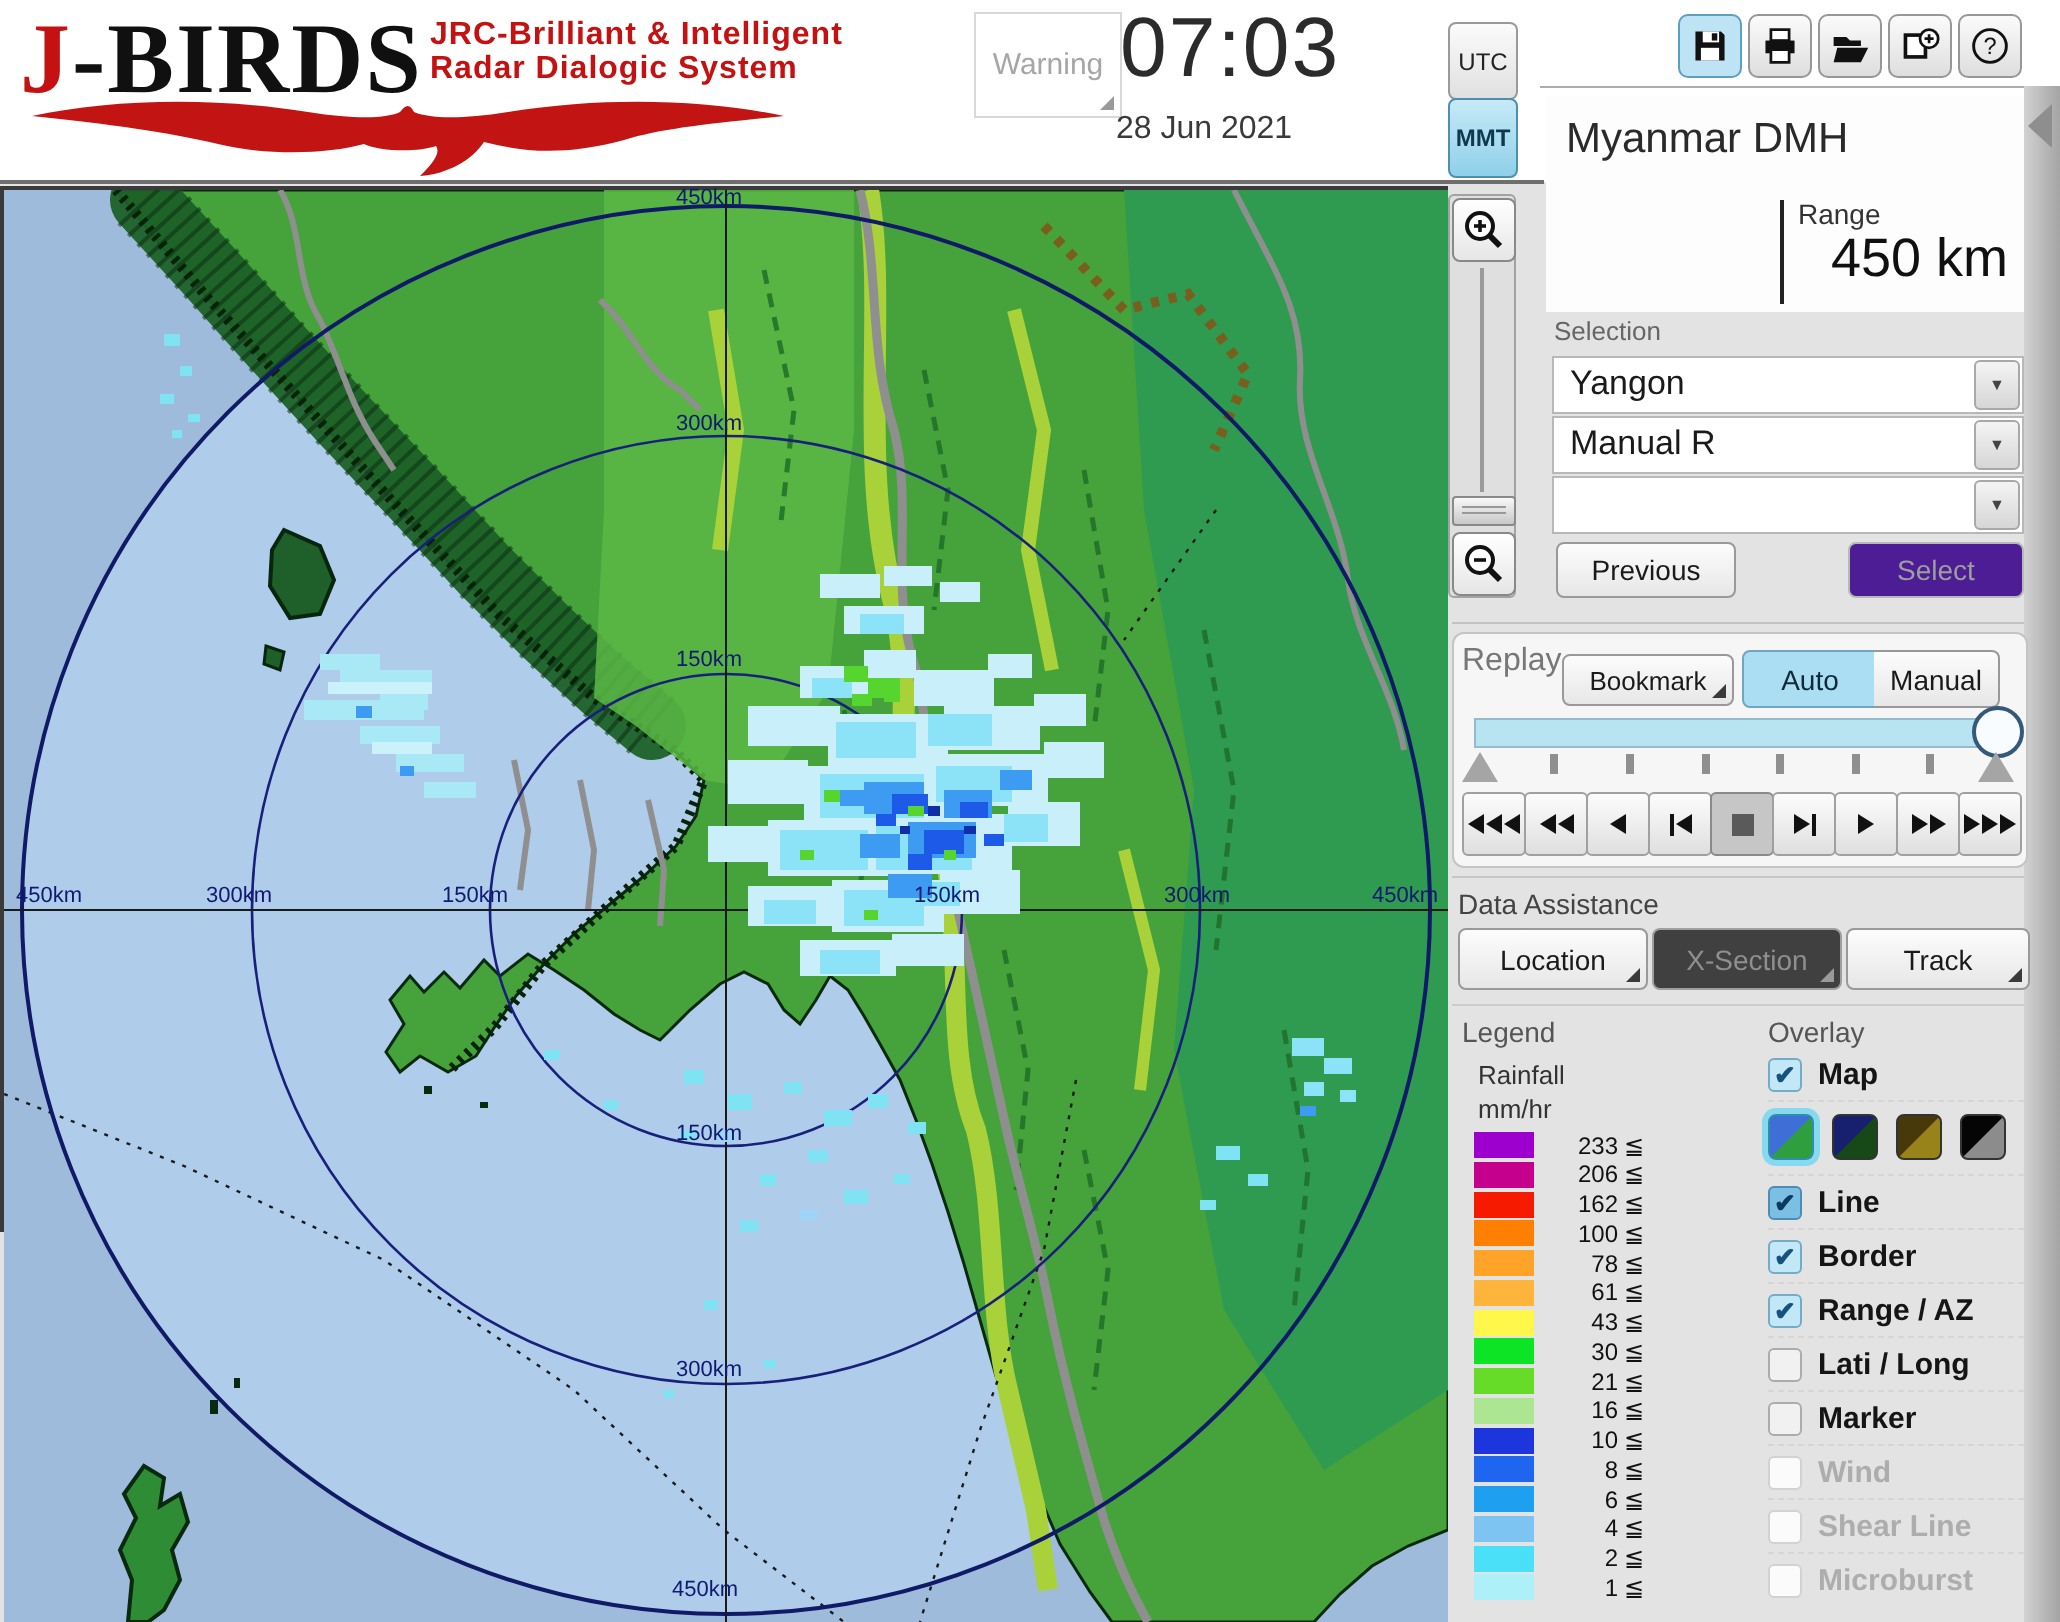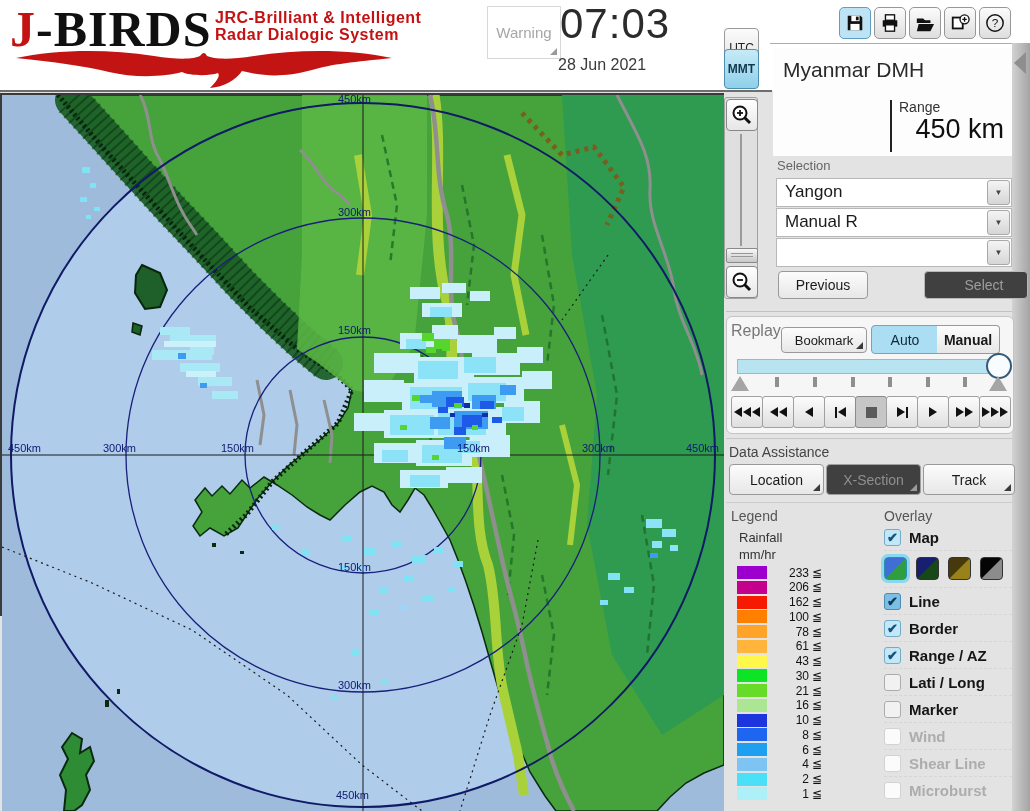--- a/index.html
+++ b/index.html
@@ -19,21 +19,21 @@
   #warning-btn{left:487px;top:6px;width:72px;height:51px;background:#FFF;border:1px solid #D8D8D8;
       color:#A6A6A6;font-size:15px;display:flex;align-items:center;justify-content:center;}
   .fold{position:absolute;right:3px;bottom:3px;width:0;height:0;
         border-left:7px solid transparent;border-bottom:7px solid #9A9A9A;}
   .fold.dark{border-bottom-color:#3A3A3A;}
   #clock-time{left:560px;top:0px;width:152px;font-size:42px;color:#2B2B2B;letter-spacing:1px;}
   #clock-date{left:558px;top:56px;width:160px;font-size:16px;color:#3A3A3A;}
   .tzbtn{width:33px;height:37px;border:1px solid #9A9A9A;border-radius:4px;
          display:flex;align-items:center;justify-content:center;font-size:12px;color:#222;
          background:linear-gradient(#FBFBFB,#E0E0E0);}
-  #utc-btn{left:724px;top:11px;margin-top:17px;}
+  #utc-btn{left:724px;top:11px;}
   #mmt-btn{left:724px;top:49px;height:38px;background:linear-gradient(#C6EAF6,#8FD0EA);
            border-color:#4E8FB0;font-weight:bold;color:#10384F;}
   .toolbtn{top:7px;width:30px;height:30px;border:1px solid #979797;border-radius:5px;
            background:linear-gradient(#FBFBFB,#DEDEDE);display:flex;align-items:center;justify-content:center;}
   .toolbtn.sel{background:#BDE3F5;border-color:#5C9FC0;}
   #toolbar-sep{left:770px;top:43px;width:242px;height:1px;background:#ACACAC;}
 
   
   #edge-strip{left:1012px;top:43px;width:18px;height:768px;
       background:linear-gradient(90deg,#D2D2D2,#A4A4A4);}
@@ -50,32 +50,32 @@
   
   #selection-label{left:777px;top:158px;font-size:13px;color:#666;}
   .dd{left:776px;width:234px;height:27px;background:#FFF;border:1px solid #B8B8B8;}
   .dd .val{position:absolute;left:8px;top:3px;font-size:17px;color:#1A1A1A;}
   .dd .arrow{position:absolute;right:1px;top:1px;width:21px;height:23px;border:1px solid #A8A8A8;
       border-radius:3px;background:linear-gradient(#F4F4F4,#D6D6D6);display:flex;
       align-items:center;justify-content:center;font-size:8px;color:#444;}
   .btn{border:1px solid #999;border-radius:4px;background:linear-gradient(#FCFCFC,#E7E7E7);
        font-size:14px;color:#1A1A1A;display:flex;align-items:center;justify-content:center;}
   #previous-btn{left:778px;top:271px;width:88px;height:26px;}
-  #select-btn{left:924px;top:271px;width:86px;height:26px;background:#404040;color:#9E9E9E;
-              border-color:#B8B8B8;padding-left:16px;}
+  #select-btn{left:924px;top:271px;width:86px;height:26px;background:#4c1d95;color:#9E9E9E;
+              border-color:#B8B8B8;}
 
   
   #sep1{left:726px;top:311px;width:286px;height:1px;background:#C2C2C2;}
   #replay-box{left:726px;top:316px;width:286px;height:116px;background:#F6F6F6;
       border:1px solid #C4C4C4;border-radius:6px;}
   #replay-label{left:731px;top:322px;font-size:16px;color:#777;}
   #bookmark-btn{left:781px;top:327px;width:84px;height:24px;font-size:13px;}
   #auto-btn{left:871px;top:325px;width:66px;height:27px;background:#ABDEF2;border:1px solid #6FA7C2;
       border-radius:4px 0 0 4px;font-size:14px;color:#102A3A;display:flex;align-items:center;justify-content:center;}
-  #manual-btn{left:937px;top:325px;width:62px;height:27px;border-radius:0 4px 4px 0;border-left:none;font-weight:bold;}
+  #manual-btn{left:937px;top:325px;width:62px;height:27px;border-radius:0 4px 4px 0;border-left:none;}
   #replay-track{left:737px;top:359px;width:270px;height:13px;background:#B8E4F2;border:1px solid #93BCCC;}
   #replay-handle{left:986px;top:353px;width:22px;height:22px;border-radius:50%;
       border:2px solid #35597A;background:#F8FCFF;}
   .tick{top:377px;width:4px;height:10px;background:#8F8F8F;}
   .slider-tri{top:376px;width:0;height:0;border-left:9px solid transparent;
       border-right:9px solid transparent;border-bottom:15px solid #A5A5A5;}
   .pbtn{top:396px;width:30px;height:30px;border:1px solid #A0A0A0;border-radius:3px;
       background:linear-gradient(#FCFCFC,#DFDFDF);display:flex;align-items:center;
       justify-content:center;gap:1px;}
   .pbtn.pressed{background:#C6C6C6;border-color:#8A8A8A;}

